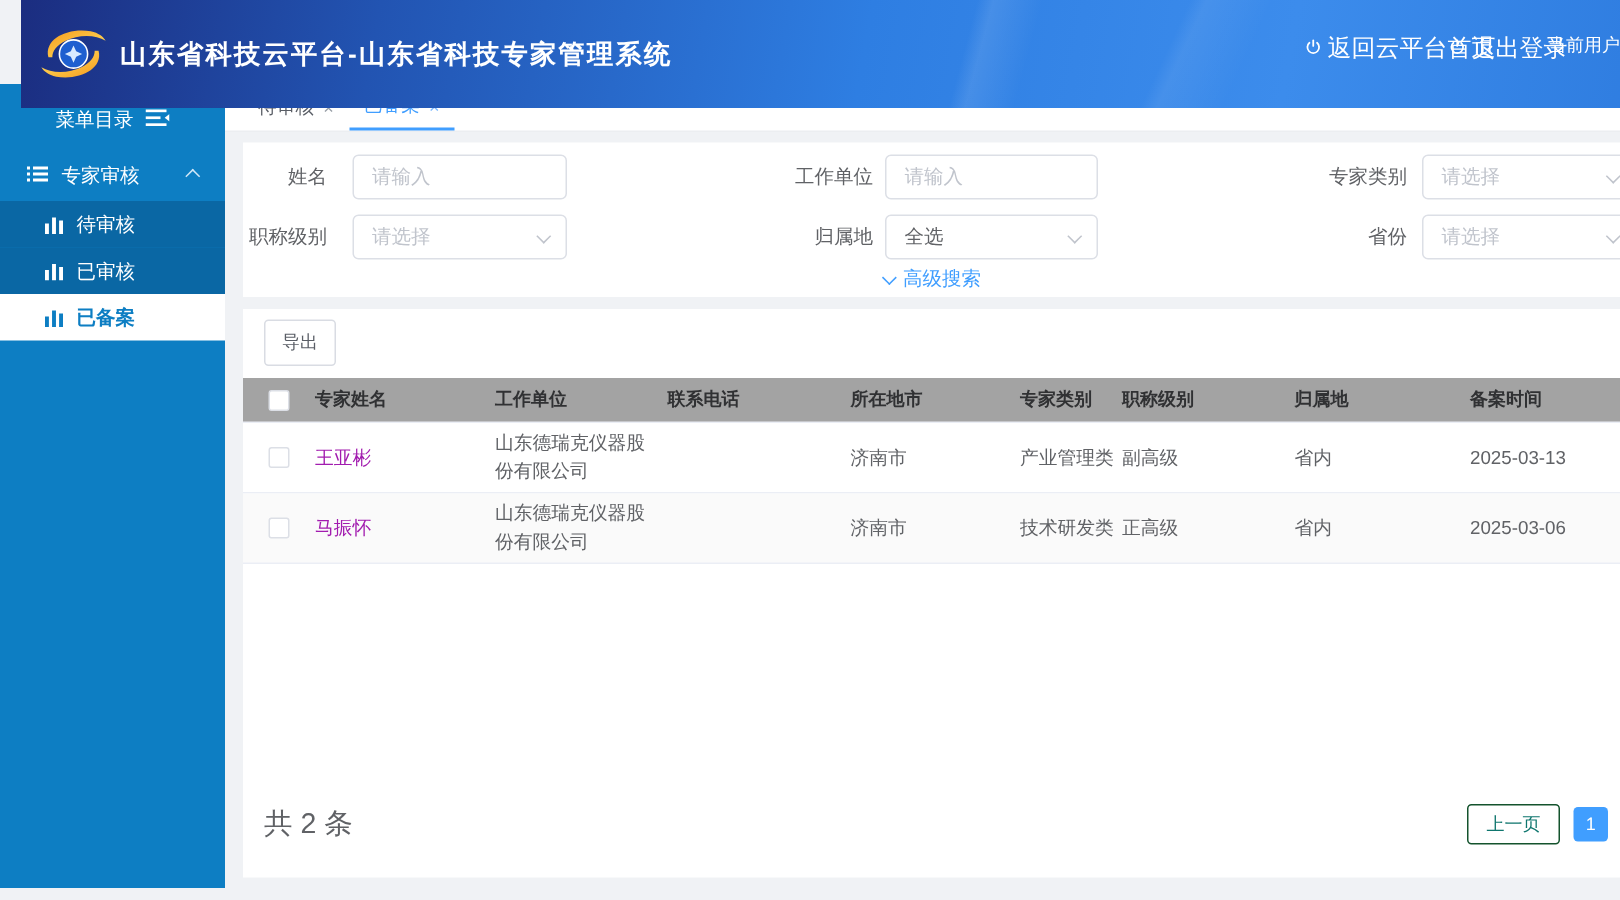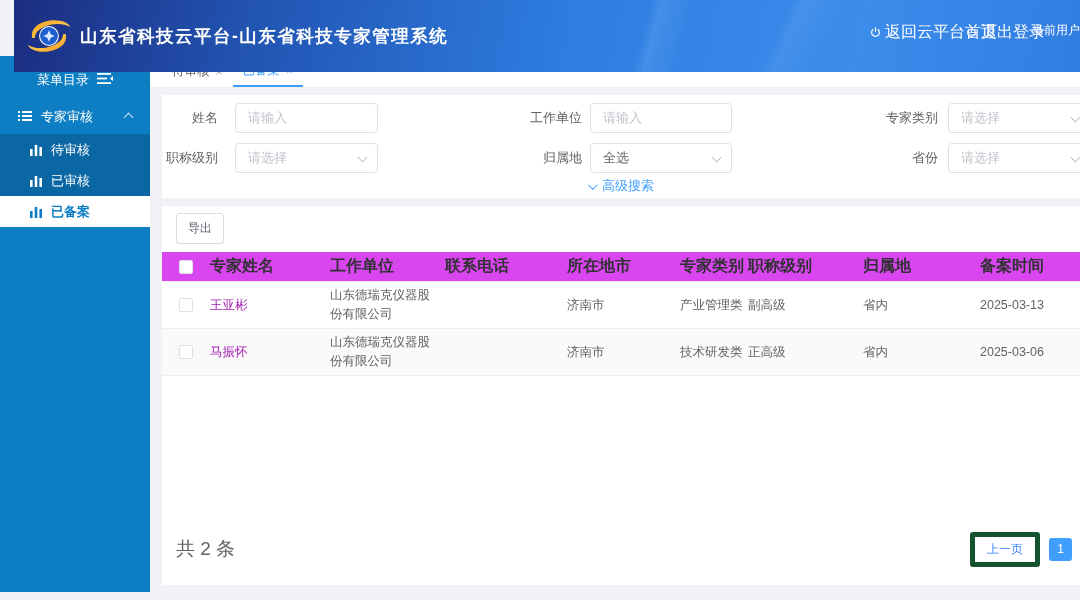--- a/index.html
+++ b/index.html
@@ -61,35 +61,35 @@
   .l1 { left:0; width:56px; }   .i1 { left:73px;  width:143px; }
   .l2 { left:300px; width:120px; } .i2 { left:428px; width:142px; }
   .l3 { left:656px; width:120px; } .i3 { left:786px; width:143px; }
   .adv-search { position:absolute; left:0; top:82px; width:100%; text-align:center; font-size:13px; color:#409eff; cursor:pointer; }
   .adv-search .chev-inline { display:inline-block; width:7px; height:7px; border-right:1.5px solid #409eff; border-bottom:1.5px solid #409eff; transform:rotate(45deg) translateY(-2px); margin-right:7px; vertical-align:middle; }
 
   
   .export-btn { position:absolute; left:14px; top:7px; background:#fff; border:1px solid #d9dce3; border-radius:3px; font-size:12px; color:#5a5e66; padding:6px 11px; cursor:pointer; font-family:inherit; }
   .grid { position:absolute; left:0; top:46px; width:918px; }
   .trow { display:flex; align-items:center; border-bottom:1px solid #ebeef5; }
-  .thead { height:30px; background:#d946ef; font-weight:bold; color:#303133; font-size:16px;justify-content:center; }
+  .thead { height:30px; background:#a3a3a3; font-weight:bold; color:#303133; font-size:12px;justify-content:center; }
   .tbody-row { height:47px; font-size:12.5px; color:#606266; background:#fff; }
   .tbody-row.alt { background:#fafafa; }
   .c0{width:48px; display:flex; justify-content:center;} .c1{width:120px;} .c2{width:115px; padding-right:10px;}
   .c3{width:122px;} .c4{width:113px;} .c5{width:68px;} .c6{width:115px;} .c7{width:117px;} .c8{width:100px;}
   .checkbox { width:14px; height:14px; border:1px solid #dcdfe6; border-radius:2px; background:#fff; cursor:pointer; }
   .name-link { color:#a21caf; cursor:pointer; }
   .org-cell { line-height:19px; }
   .phone-redacted { width:86px; height:13px; background:#c6c6c6; border-radius:2px; filter:blur(3px); }
 
   
   .tfooter { position:absolute; left:14px; right:8px; top:330px; height:26px; display:flex; align-items:center; justify-content:space-between; }
   .total { font-size:19px; color:#606266; }
   .pager { display:flex; align-items:center; gap:9px; }
-  .prev-btn { background:#fff; border:5px solid #14532d; border-radius:3px; font-size:12px; color:#3b82f6; padding:4px 12px; cursor:pointer; font-family:inherit; }
+  .prev-btn { background:#fff; border:1px solid #14532d; border-radius:3px; font-size:12px; color:#0f766e; padding:4px 12px; cursor:pointer; font-family:inherit; }
   .page-num { width:23px; height:23px; background:#409eff; color:#fff; font-size:12px; border-radius:3px; display:flex; align-items:center; justify-content:center; cursor:pointer; }
 </style>
 </head>
 <body>
 
 <div class="screen">
 
   <header class="app-header">
     <div class="logo">
       <svg viewBox="0 0 44 38" width="46" height="40">

